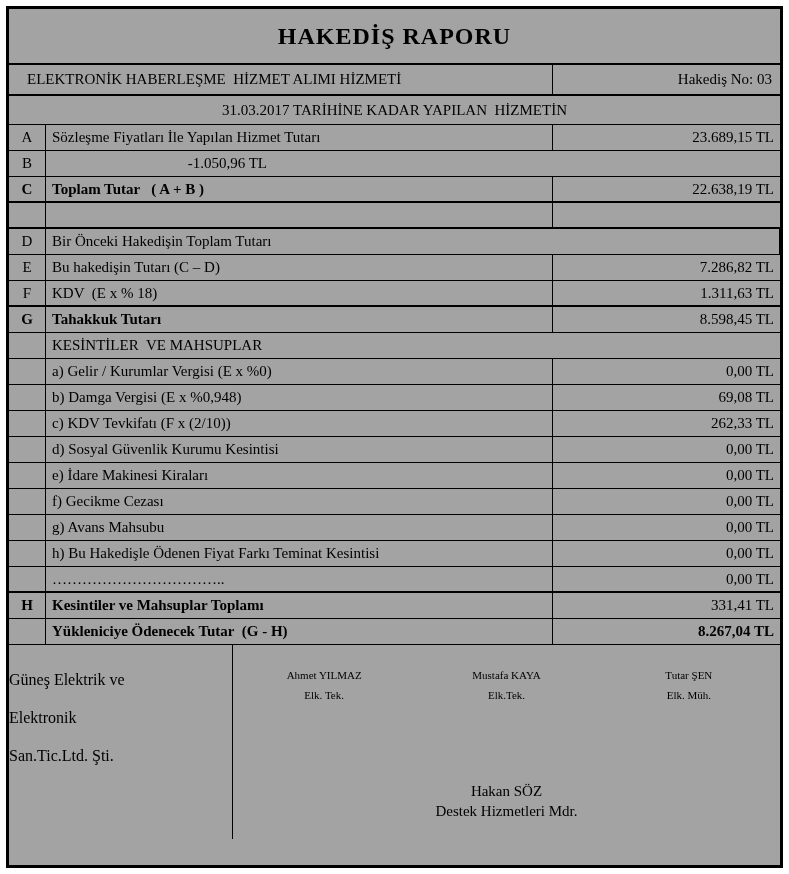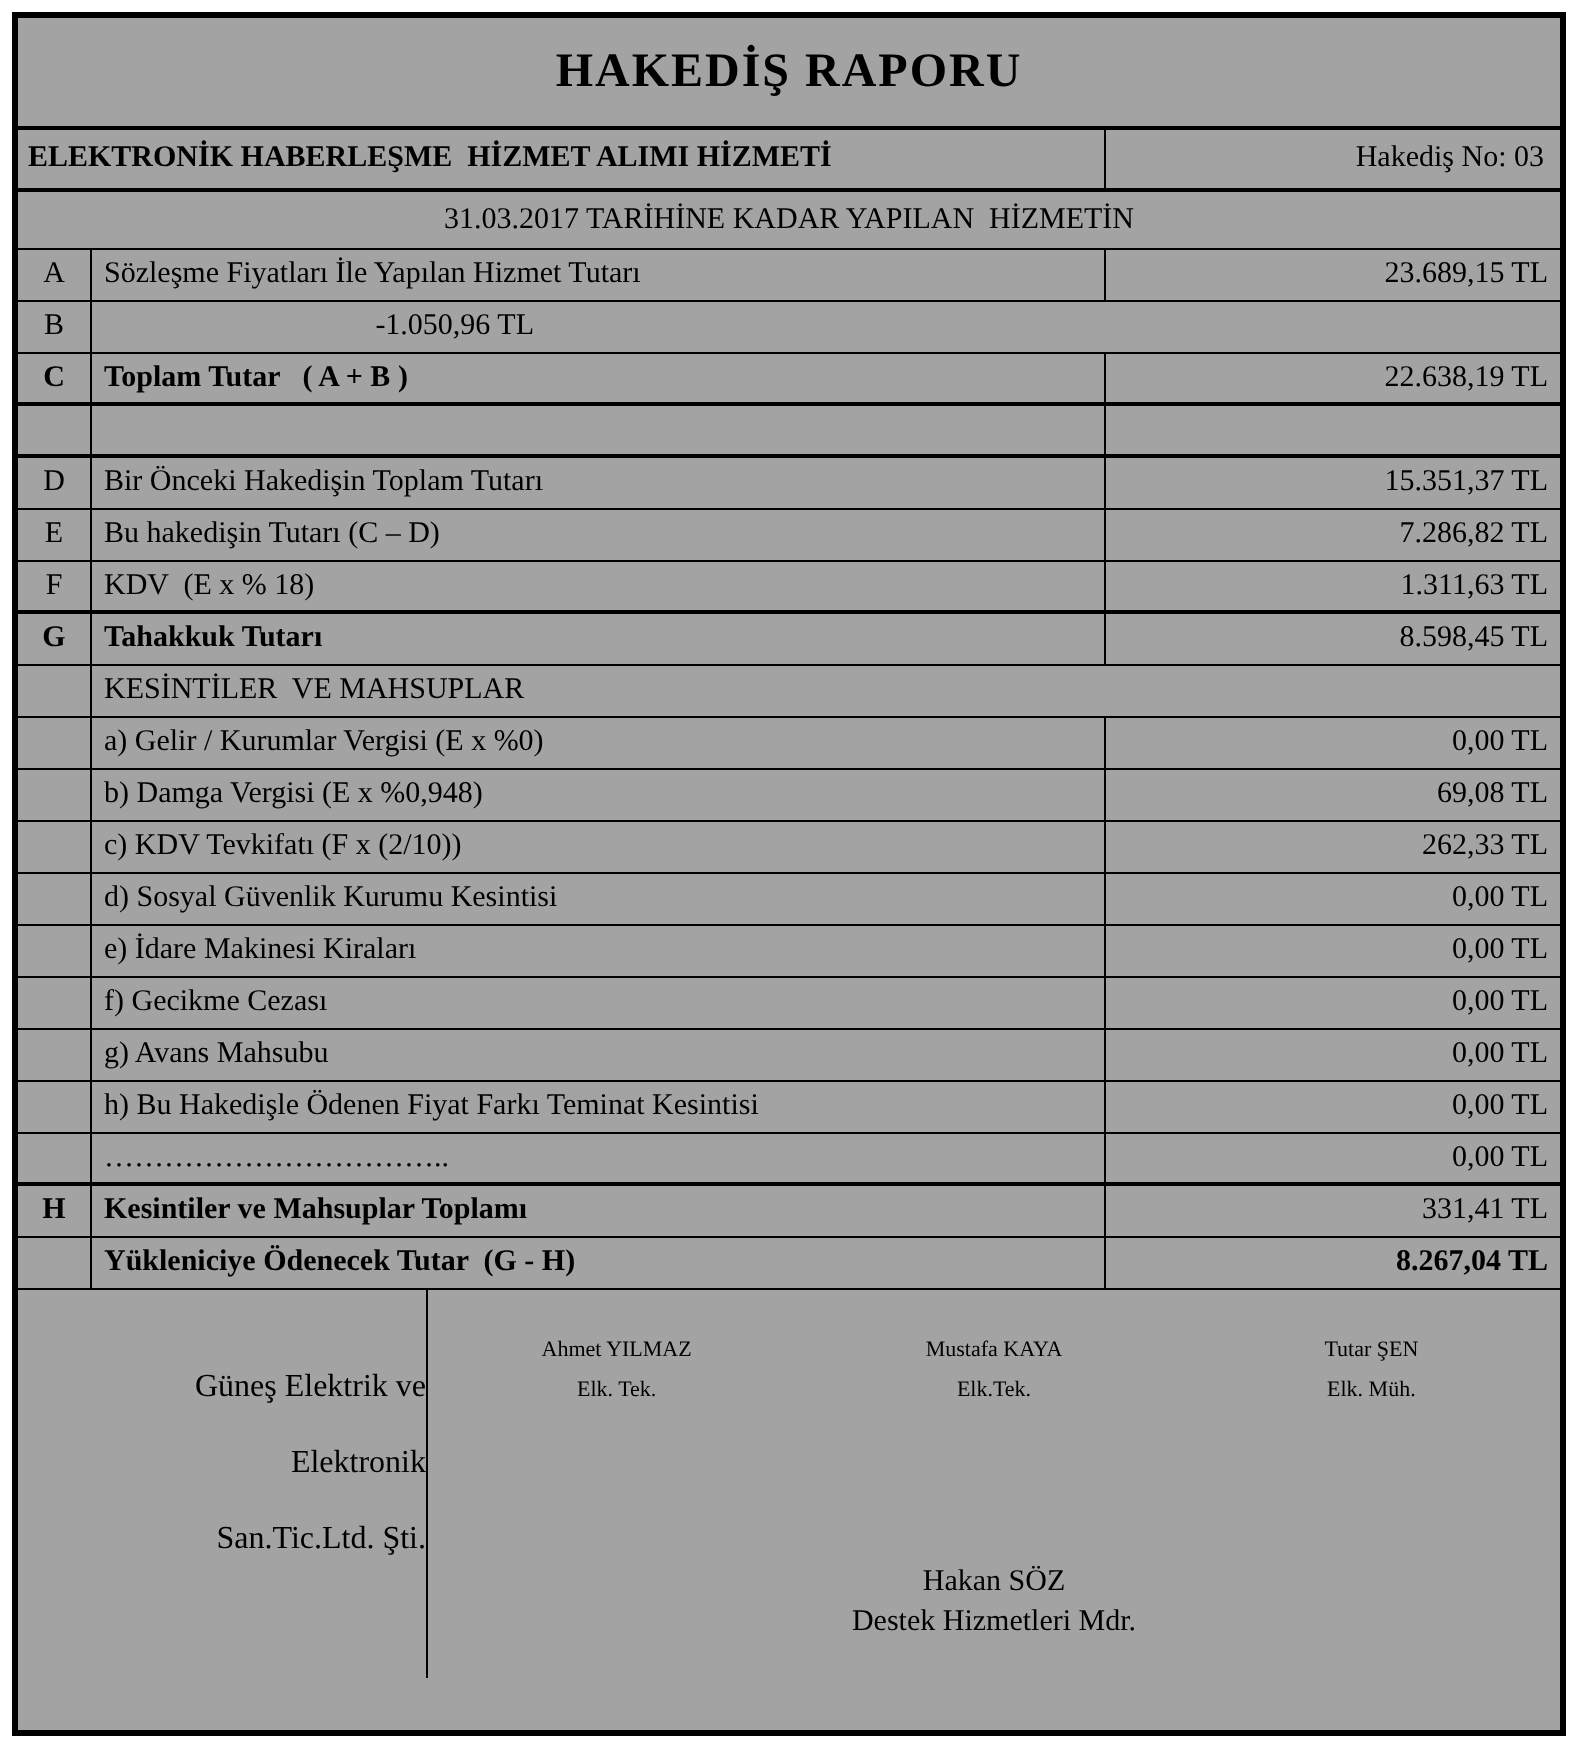--- a/index.html
+++ b/index.html
@@ -6,41 +6,41 @@
   html, body { width: 789px; height: 874px; background: #ffffff; color: #000;
     font-family: "Liberation Serif", "DejaVu Serif", serif; }
   .doc { position: absolute; left: 6px; top: 6px; width: 777px; height: 862px;
     border: 3px solid #000; background: #a3a3a3; }
 
   .title-row { height: 56px; border-bottom: 2px solid #000; display: flex;
     align-items: center; justify-content: center; font-size: 24px; font-weight: bold;
     letter-spacing: 1px; }
 
   .header-row { height: 31px; border-bottom: 2px solid #000; display: flex; font-size: 15px; }
-  .header-left { flex: 1; font-weight: bold; display: flex; align-items: center;
-    padding-left: 5px; border-right: 1px solid #000; white-space: pre; }
+  .header-left { flex: 1; font-weight: normal; display: flex; align-items: center;
+    padding-left: 18px; border-right: 1px solid #000; white-space: pre; }
   .header-right { width: 227px; display: flex; align-items: center;
     justify-content: flex-end; padding-right: 8px; }
 
   .date-row { height: 29px; border-bottom: 1px solid #000; display: flex;
     align-items: center; justify-content: center; font-size: 15px; white-space: pre; }
 
   .trow { height: 26px; border-bottom: 1px solid #000; display: flex; font-size: 15px; }
   .trow.thick { border-bottom-width: 2px; }
   .cell { display: flex; align-items: center; overflow: hidden; }
   .letter { width: 37px; justify-content: center; border-right: 1px solid #000; }
   .label { flex: 1; padding-left: 6px; border-right: 1px solid #000; white-space: pre; }
   .label.span { border-right: none; }
   .value { width: 227px; justify-content: flex-end; padding-right: 6px; white-space: pre; }
   .words { flex: 1; justify-content: flex-end; padding-right: 4px; white-space: pre; }
   .b { font-weight: bold; }
 
   .sig-section { display: flex; height: 194px; }
-  .sig-left { width: 205px; border-right: 1px solid #000; text-align: right;
-    font-size: 16px; padding-top: 30px; }
+  .sig-left { width: 224px; border-right: 1px solid #000; text-align: left;
+    font-size: 16px; padding-top: 16px; }
   .sig-left .line { line-height: 38px; }
   .sig-right { flex: 1; display: flex; flex-direction: column; }
   .signers { display: flex; padding-top: 20px; }
   .signer { flex: 1; text-align: center; font-size: 11px; line-height: 20px; }
   .approver { text-align: center; font-size: 15px; line-height: 20px; margin-top: 76px; }
 </style>
 </head>
 <body>
 
 <div class="doc">
@@ -70,21 +70,20 @@
         <div class="cell value">22.638,19 TL</div>
       </div>
       <div class="trow thick">
         <div class="cell letter"></div>
         <div class="cell label"></div>
         <div class="cell value"></div>
       </div>
       <div class="trow">
         <div class="cell letter">D</div>
         <div class="cell label">Bir Önceki Hakedişin Toplam Tutarı</div>
-        <div class="cell value">15.351,37 TL</div>
       </div>
       <div class="trow">
         <div class="cell letter">E</div>
         <div class="cell label">Bu hakedişin Tutarı (C – D)</div>
         <div class="cell value">7.286,82 TL</div>
       </div>
       <div class="trow thick">
         <div class="cell letter">F</div>
         <div class="cell label">KDV  (E x % 18)</div>
         <div class="cell value">1.311,63 TL</div>

